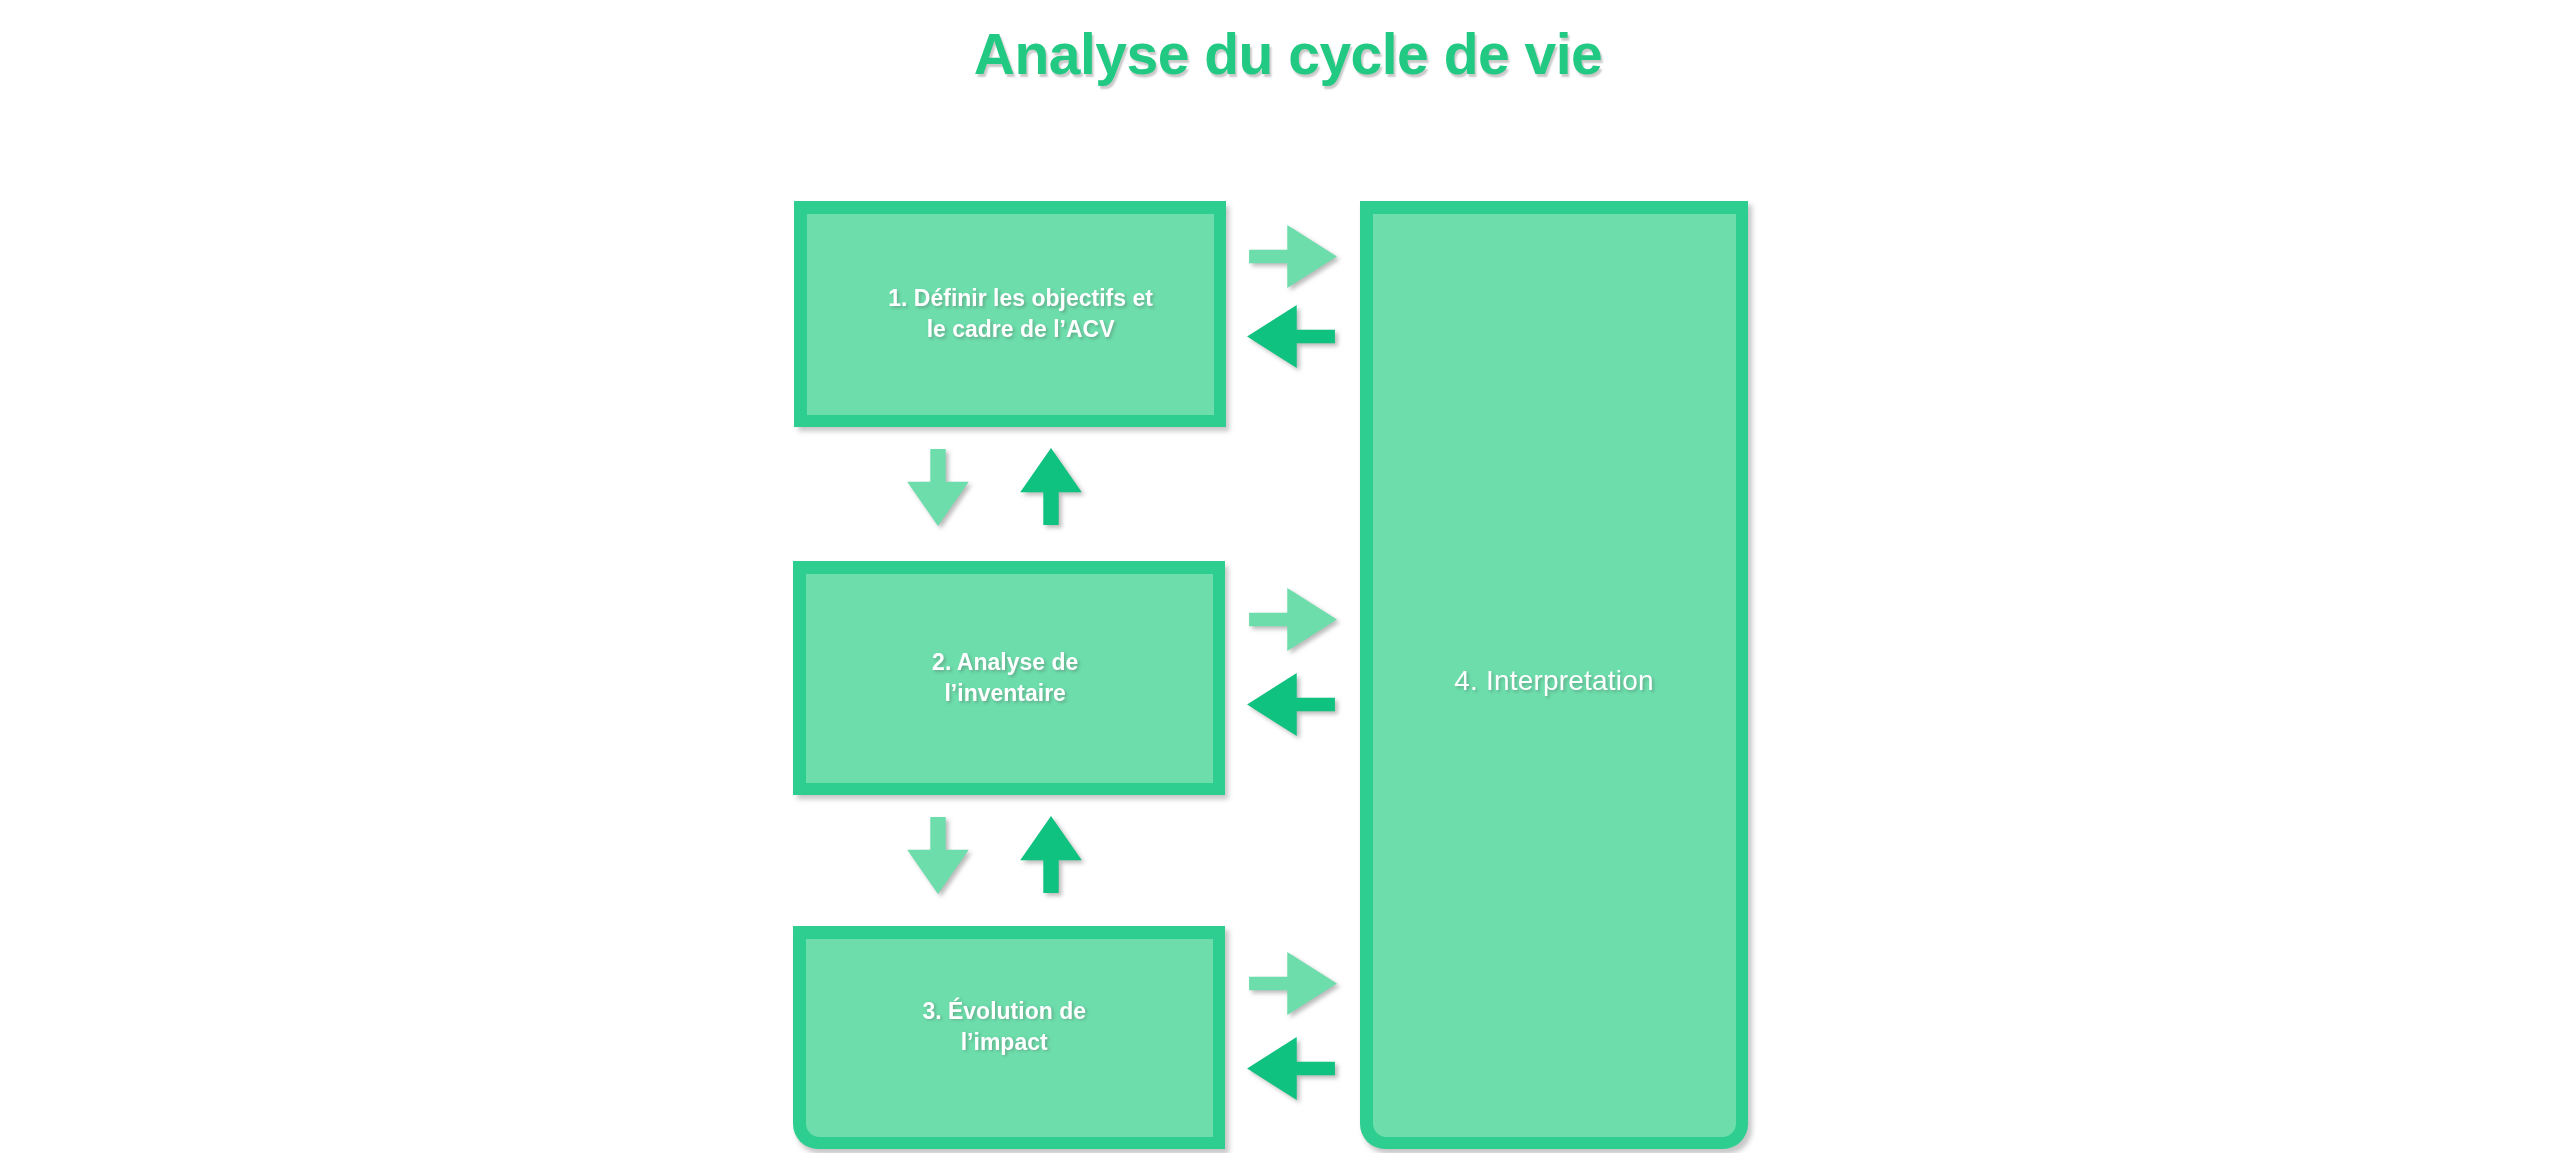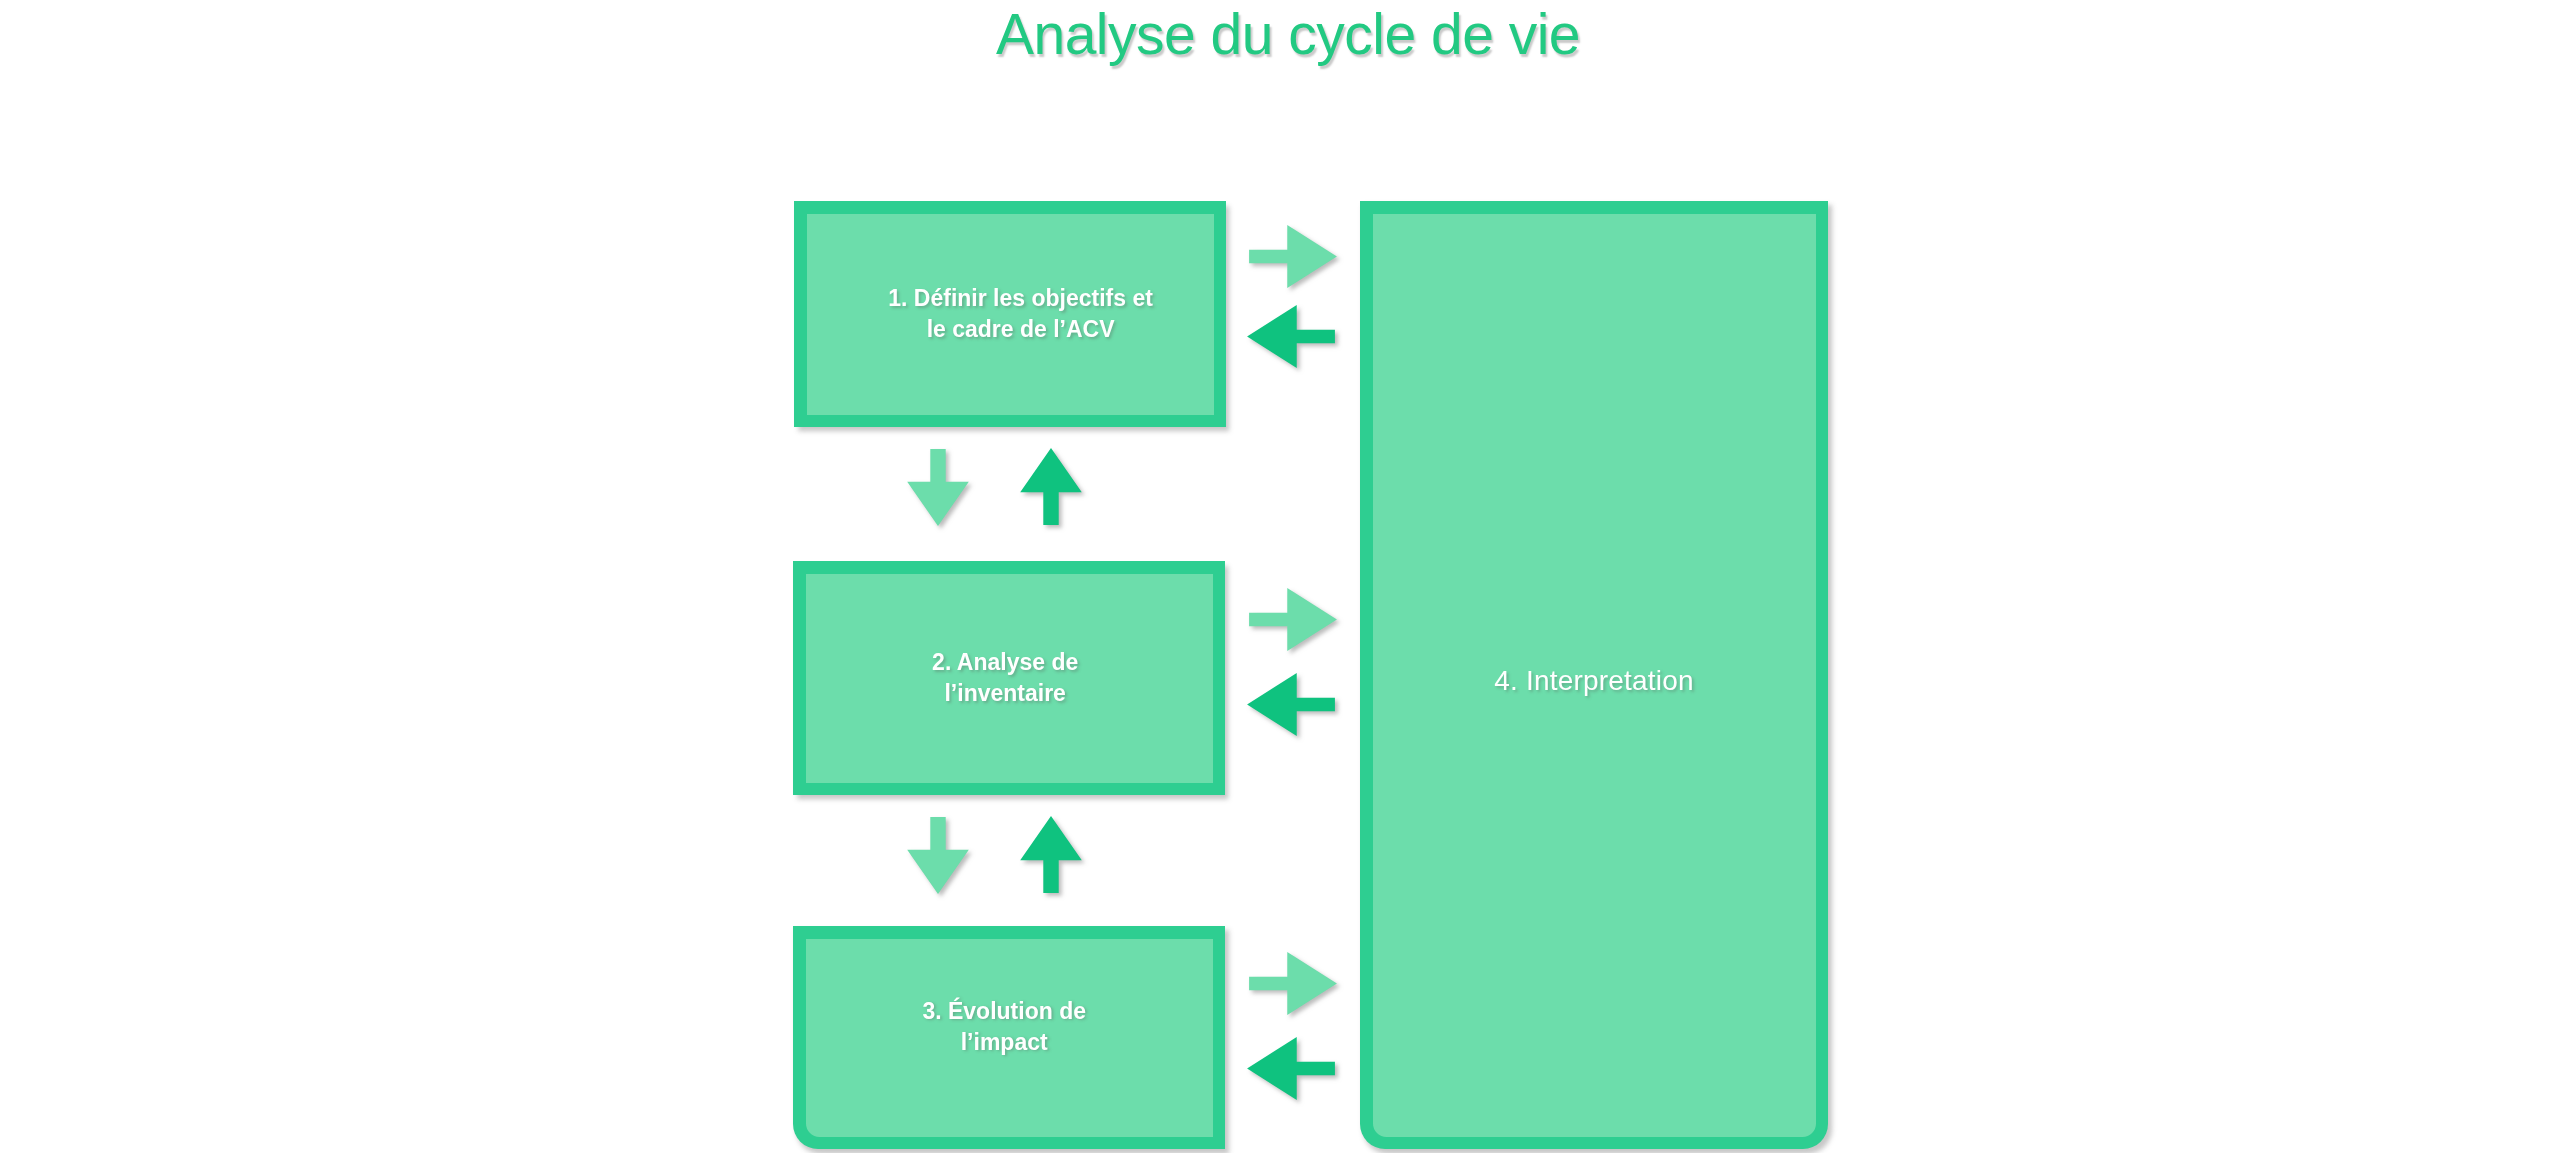--- a/index.html
+++ b/index.html
@@ -23,23 +23,23 @@
     background: #ffffff;
   }
 
   
   .title {
     position: absolute;
     left: 0;
     top: 0;
     width: 2576px;
     text-align: center;
-    padding-top: 1px;
+    padding-top: 21px;
     font-size: 57px;
-    font-weight: 400;
+    font-weight: 700;
     letter-spacing: -0.5px;
     color: #22C982;
     text-shadow: 1.9px 2.9px 1.9px rgba(120,120,120,0.40);
     white-space: nowrap;
   }
 
   
   .pbox {
     position: absolute;
     box-sizing: border-box;
@@ -77,21 +77,21 @@
   
   #box-3 {
     left: 793px; top: 926px; width: 432px; height: 223px;
     border-bottom-left-radius: 25px;
   }
   #box-3 .inner { border-bottom-left-radius: 13.5px; }
   #box-3 .label { transform: translateX(-4.8px) translateY(-11.5px); }
 
   
   #box-4 {
-    left: 1360px; top: 201px; width: 468px; height: 948px;
+    left: 1360px; top: 201px; width: 388px; height: 948px;
     border-bottom-left-radius: 25px;
     border-bottom-right-radius: 25px;
   }
   #box-4 .inner {
     border-bottom-left-radius: 13.5px;
     border-bottom-right-radius: 13.5px;
     align-items: flex-start;
     justify-content: center;
   }
   #box-4 .label {

